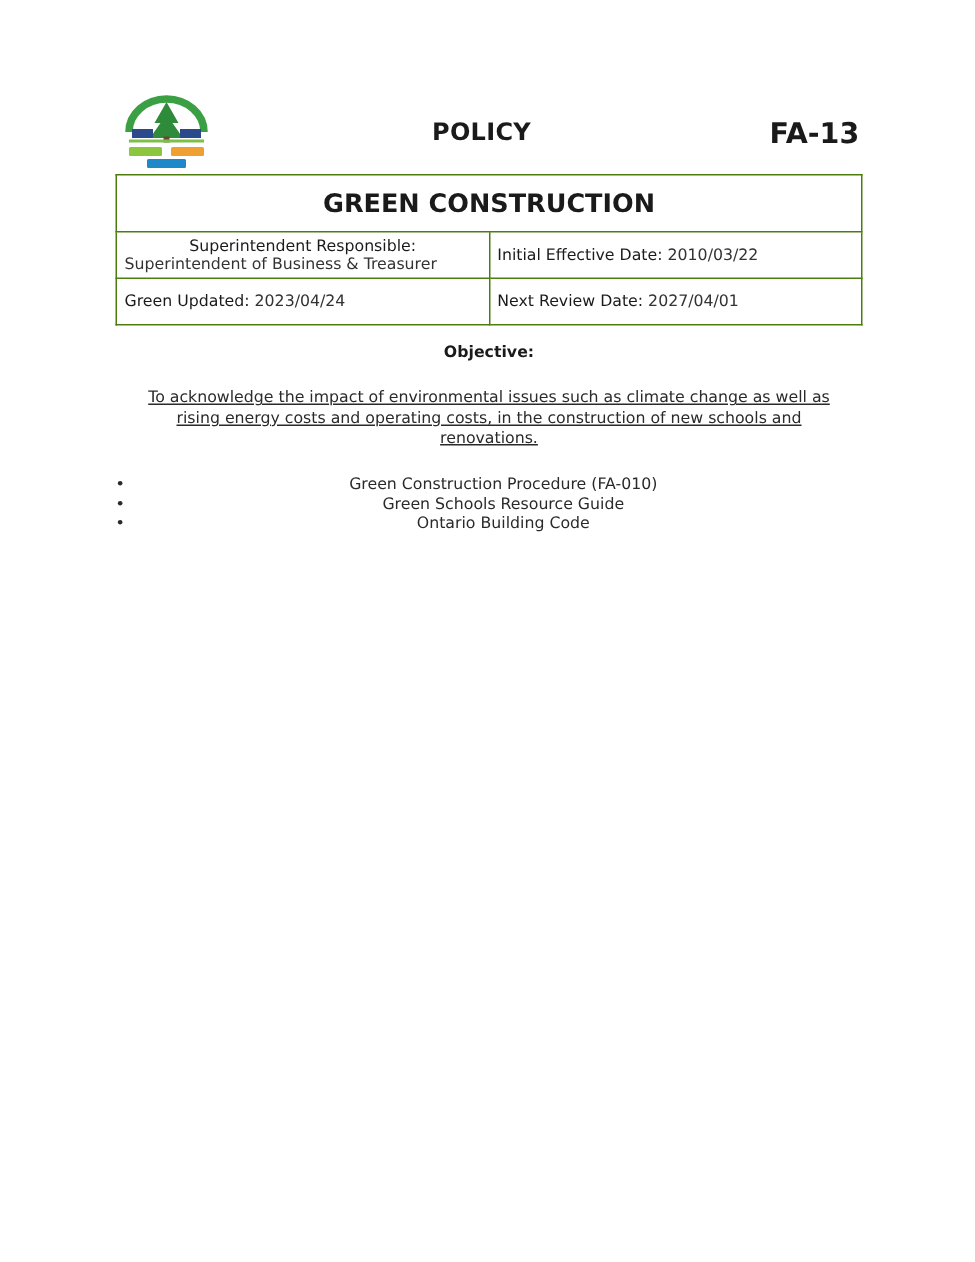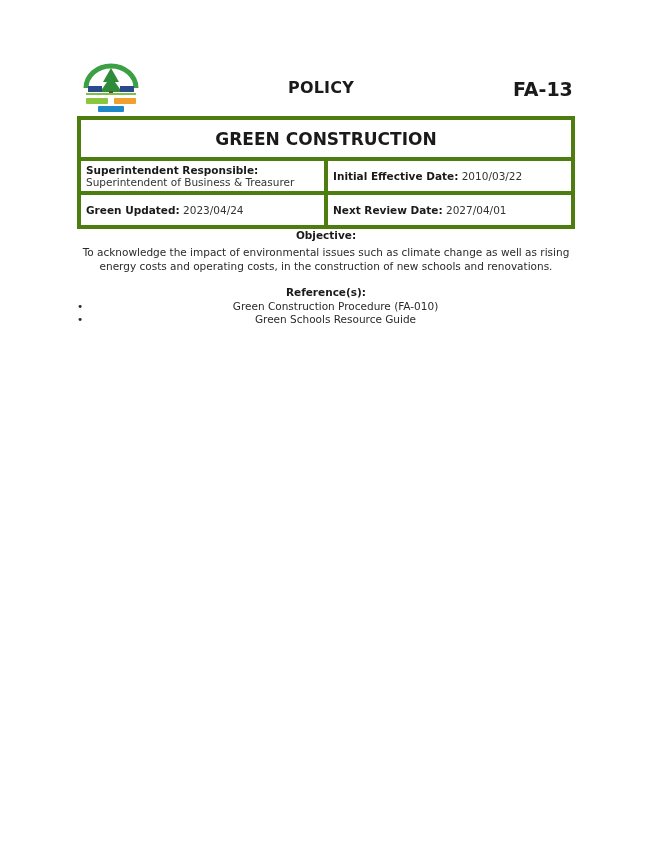--- a/index.html
+++ b/index.html
@@ -7,30 +7,30 @@
       width: 650px; height: 841px; background: #ffffff; position: relative; overflow: hidden;
       font-family: "DejaVu Sans", sans-serif; color: #1a1a1a;
     }
     .logo { position: absolute; left: 80px; top: 62px; width: 62px; height: 52px; }
     .hdr-policy { position: absolute; left: 288px; top: 78px; font-size: 16px; font-weight: bold; letter-spacing: 0.2px; }
     .hdr-code { position: absolute; left: 513px; top: 78px; font-size: 19px; font-weight: bold; }
     table.info {
       position: absolute; left: 77px; top: 116px; width: 498px; border-collapse: collapse;
       font-size: 10.5px;
     }
-    table.info td { border: 4px solid #4d7c0f; padding: 2px 5px; vertical-align: middle; }
+    table.info td { border: 1px solid #4d7c0f; padding: 2px 5px; vertical-align: middle; }
     td.title { text-align: center; font-size: 17px; font-weight: bold; height: 33px; padding: 0; }
     tr.r2 td { height: 26px; }
     tr.r3 td { height: 26px; }
-    .lbl { font-weight: bold; }
+    .lbl { font-weight: normal; text-align: center; }
     .val { font-weight: normal; color: #333; }
     .content { position: absolute; left: 77px; top: 229px; width: 498px; font-size: 10.5px; line-height: 13.4px; }
     .sec { margin-bottom: 13px; text-align: center; }
     .sec-h { font-weight: bold; }
-    .sec p { margin: 4px; color: #2a2a2a; }
+    .sec p { margin: 17px; color: #2a2a2a; text-decoration: underline; }
     ul.refs { margin: 0; padding: 0; list-style: none; }
     ul.refs li { position: relative; padding-left: 19px; color: #2a2a2a; }
     ul.refs li::before { content: "\2022"; position: absolute; left: 0; }
   </style>
 </head>
 <body>
 
 <div class="logo">
   <svg width="62" height="52" viewBox="0 0 62 52">
     <path d="M6 26 A25 22 0 0 1 56 26" fill="none" stroke="#3aa043" stroke-width="5"></path>
@@ -75,19 +75,19 @@
   </tr>
 </tbody>
   </table>
 
 <div class="content">
   <div class="sec">
     <div class="sec-h">Objective:</div>
     <p>To acknowledge the impact of environmental issues such as climate change as well as rising energy costs and operating costs, in the construction of new schools and renovations.</p>
   </div>
   <div class="sec">
-    <div class="sec-h">Reference(s):</div>
     <ul class="refs">
       <li>Green Construction Procedure (FA-010)</li>
       <li>Green Schools Resource Guide</li>
+      <li>Ontario Building Code</li>
     </ul>
   </div>
 </div>
 
 </body></html>

